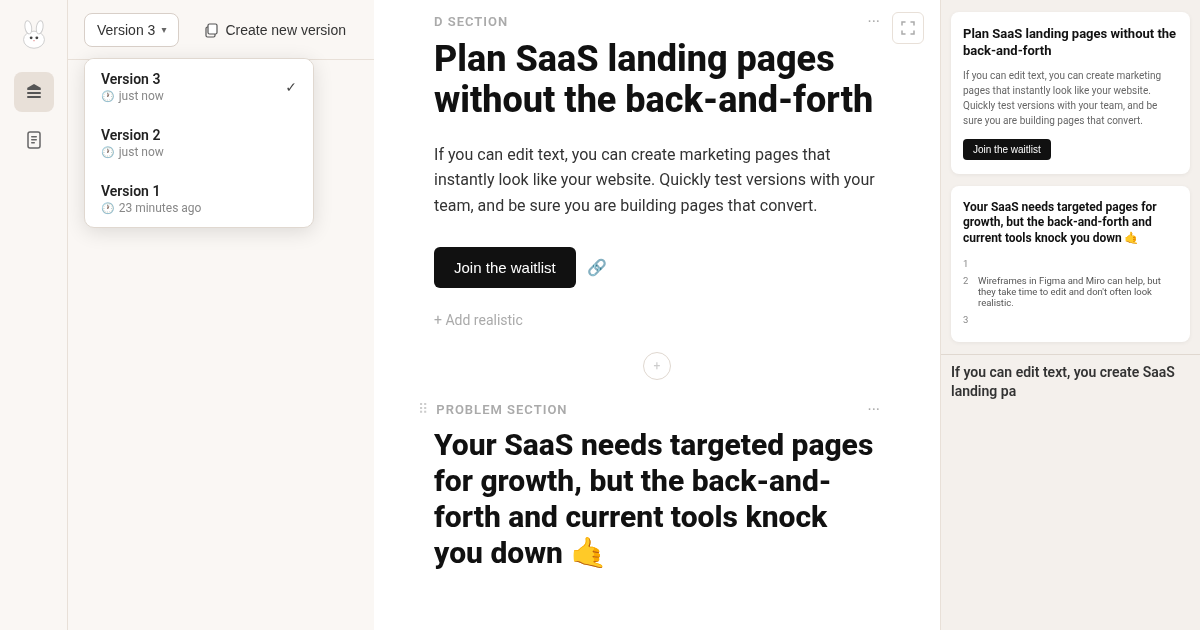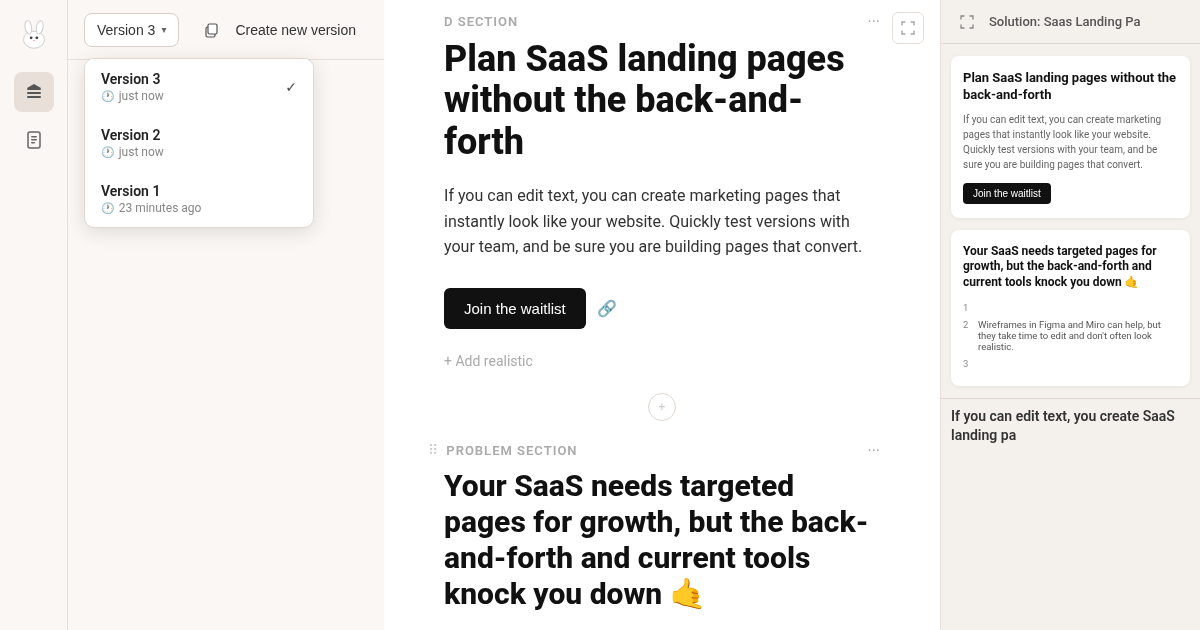--- a/index.html
+++ b/index.html
@@ -86,21 +86,21 @@
       color: #333;
     }
     .version-dropdown-btn .chevron {
       font-size: 10px;
       color: #666;
     }
 
     .create-version-btn {
       display: flex;
       align-items: center;
-      gap: 16px;
+      gap: 6px;
       background: transparent;
       border: none;
       padding: 8px 12px;
       cursor: pointer;
       font-size: 14px;
       color: #333;
       border-radius: 8px;
     }
 
     
@@ -521,28 +521,20 @@
         <span class="section-menu">···</span>
       </div>
 
       <div class="editor-content">
         <h2 class="problem-title" style="padding:0;">Your SaaS needs targeted pages for growth, but the back-and-forth and current tools knock you down 🤙</h2>
       </div>
 
     </div>
 
     <div class="preview-panel">
-      <div class="preview-header">
-        <div class="preview-fullscreen-btn">
-          <svg width="14" height="14" viewBox="0 0 14 14" fill="none">
-            <path d="M1 4V1h3M10 1h3v3M13 10v3h-3M4 13H1v-3" stroke="#888" stroke-width="1.3" stroke-linecap="round"></path>
-          </svg>
-        </div>
-        <span class="preview-title">Solution: Saas Landing Pa</span>
-      </div>
 
       <div class="preview-content">
 
         <div class="preview-card">
           <div class="preview-card-title">Plan SaaS landing pages without the back-and-forth</div>
           <div class="preview-card-text">If you can edit text, you can create marketing pages that instantly look like your website. Quickly test versions with your team, and be sure you are building pages that convert.</div>
           <button class="preview-cta-btn">Join the waitlist</button>
         </div>
 
         <div class="preview-card">

